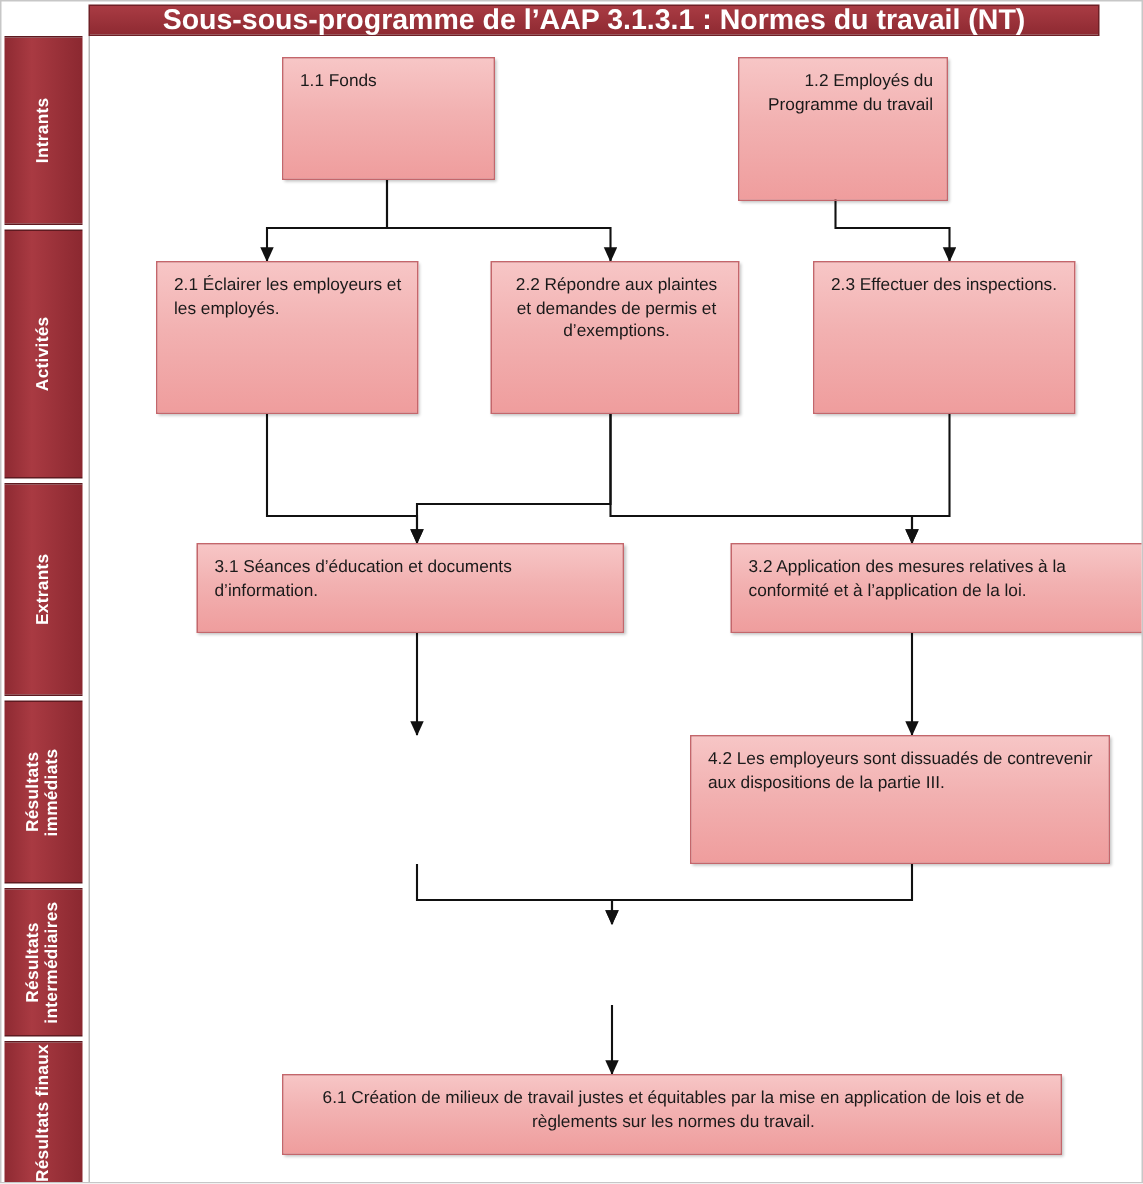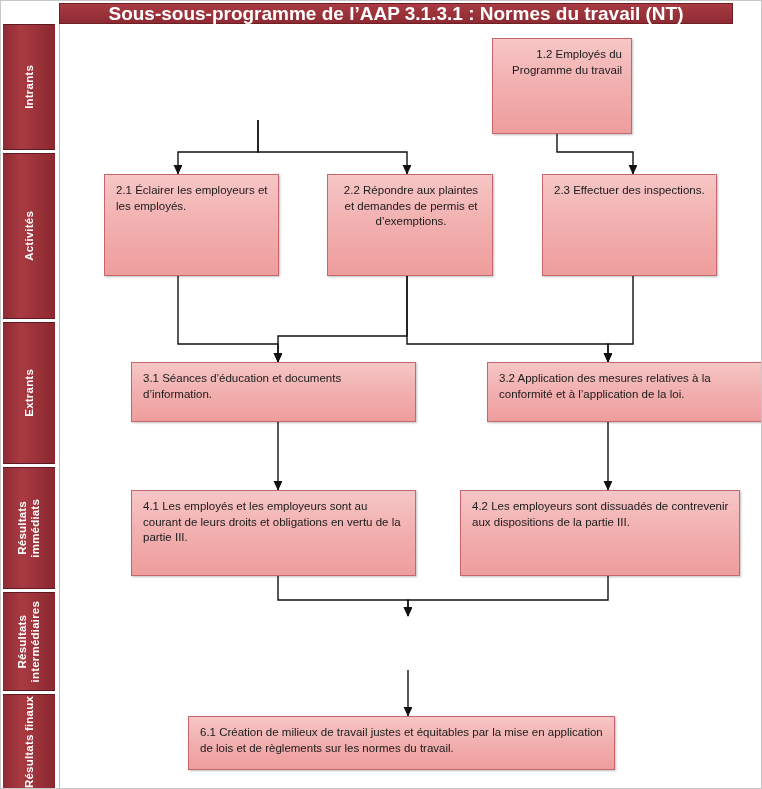--- a/index.html
+++ b/index.html
@@ -152,29 +152,29 @@
 
         <path d="M548,398 L548,466"></path>
 
         <path d="M218,552 L218,576 L348,576 L348,592"></path>
         <path d="M548,552 L548,576 L348,576 L348,592"></path>
 
         <path d="M348,646 L348,670 L348,692"></path>
       </g>
     </svg>
 
+    <div class="box" style="left:128px;top:14px;width:142px;height:82px;">1.1 Fonds</div>
     <div class="box" style="left:432px;top:14px;width:140px;height:96px;text-align:right;">1.2 Employés du Programme du travail</div>
 
     <div class="box" style="left:44px;top:150px;width:175px;height:102px;">2.1 Éclairer les employeurs et les employés.</div>
     <div class="box" style="left:267px;top:150px;width:166px;height:102px;text-align:center;">2.2 Répondre aux plaintes et demandes de permis et d’exemptions.</div>
     <div class="box" style="left:482px;top:150px;width:175px;height:102px;">2.3 Effectuer des inspections.</div>
 
     <div class="box" style="left:71px;top:338px;width:285px;height:60px;">3.1 Séances d’éducation et documents d’information.</div>
     <div class="box" style="left:400px;top:338px;width:280px;height:60px;margin-left:27px;">3.2 Application des mesures relatives à la conformité et à l’application de la loi.</div>
 
-    <div class="box" style="left:71px;top:466px;width:285px;height:86px;">4.1 Les employés et les employeurs sont au courant de leurs droits et obligations en vertu de la partie III.</div>
     <div class="box" style="left:400px;top:466px;width:280px;height:86px;">4.2 Les employeurs sont dissuadés de contrevenir aux dispositions de la partie III.</div>
 
 
-    <div class="box" style="left:128px;top:692px;width:427px;height:54px;">6.1 Création de milieux de travail justes et équitables par la mise en application de lois et de règlements sur les normes du travail.</div>
+    <div class="box" style="left:128px;top:692px;width:520px;height:54px;text-align:center;">6.1 Création de milieux de travail justes et équitables par la mise en application de lois et de règlements sur les normes du travail.</div>
 
   </div>
 </div>
 
 </body></html>

